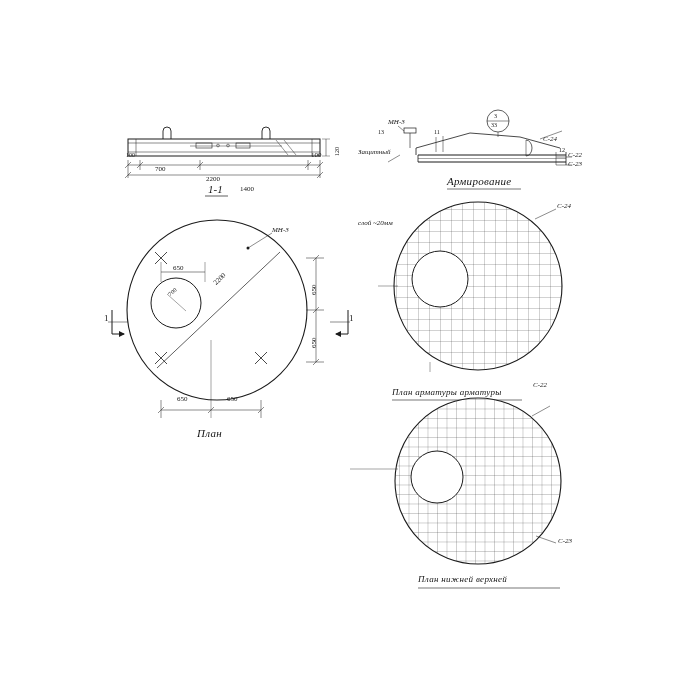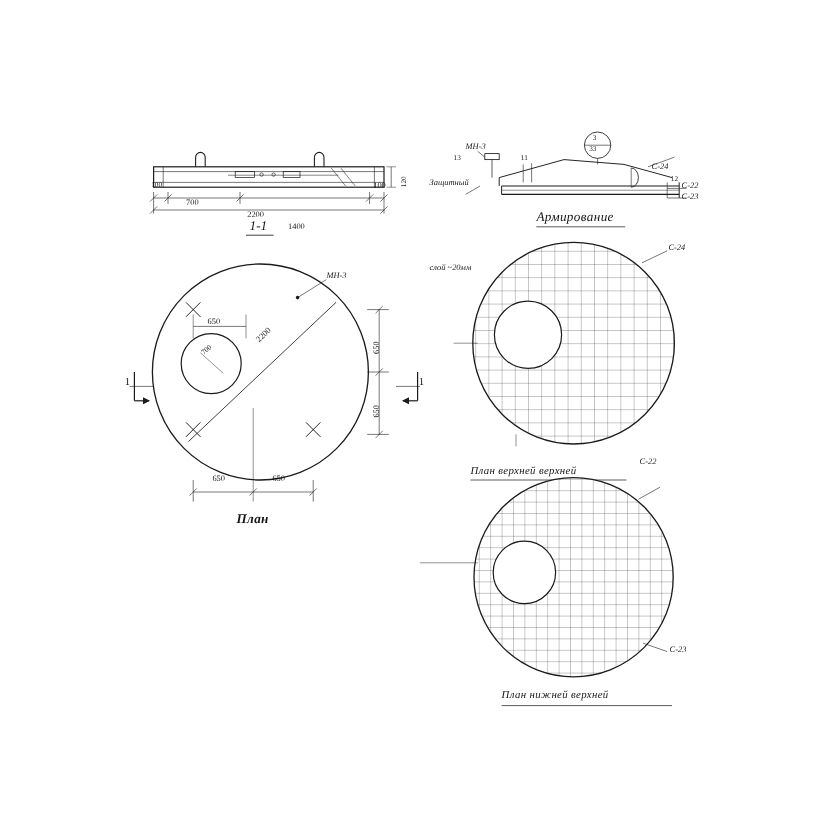--- a/index.html
+++ b/index.html
@@ -230,33 +230,33 @@
 <div class="lbl t7" style="left:272px; top:227px;">МН-3</div>
 <div class="lbl t7 up" style="left:173px; top:265px;">650</div>
 <div class="lbl t6 up" style="left:168px; top:289px; transform:rotate(-40deg);">700</div>
 <div class="lbl t7 up" style="left:213px; top:276px; transform:rotate(-43deg);">2200</div>
 <div class="lbl t7 up rot90" style="left:311px; top:295px;">650</div>
 <div class="lbl t7 up rot90" style="left:311px; top:348px;">650</div>
 <div class="lbl t7 up" style="left:177px; top:396px;">650</div>
 <div class="lbl t7 up" style="left:227px; top:396px;">650</div>
 <div class="lbl t9 up" style="left:104px; top:314px;">1</div>
 <div class="lbl t9 up" style="left:349px; top:314px;">1</div>
-<div class="lbl t11 cap" style="left:197px; top:428px;font-weight:bold;">План</div>
+<div class="lbl t11 cap" style="left:197px; top:428px;">План</div>
 
 <div class="lbl t7" style="left:388px; top:119px;">МН-3</div>
 <div class="lbl t6 up" style="left:378px; top:129px;">13</div>
 <div class="lbl t6 up" style="left:434px; top:129px;">11</div>
 <div class="lbl t6 up" style="left:559px; top:147px;">12</div>
 <div class="lbl t6 up" style="left:494px; top:113px;">3</div>
 <div class="lbl t6 up" style="left:491px; top:122px;">33</div>
 <div class="lbl t7" style="left:543px; top:136px;">С-24</div>
 <div class="lbl t7" style="left:568px; top:152px;">С-22</div>
 <div class="lbl t7" style="left:568px; top:161px;">С-23</div>
 <div class="lbl t7" style="left:358px; top:149px;">Защитный</div>
 <div class="lbl t7" style="left:358px; top:184px;margin-top:36px;">слой ~20мм</div>
 <div class="lbl t11 cap" style="left:447px; top:176px;">Армирование</div>
 
 <div class="lbl t7" style="left:557px; top:203px;">С-24</div>
-<div class="lbl t9 cap" style="left:392px; top:388px;">План верхней верхней</div>
+<div class="lbl t9 cap" style="left:392px; top:388px;">План арматуры арматуры</div>
 
 <div class="lbl t7" style="left:533px; top:382px;">С-22</div>
 <div class="lbl t7" style="left:558px; top:538px;">С-23</div>
 <div class="lbl t9 cap" style="left:418px; top:575px;">План нижней верхней</div>
 
 </body></html>

